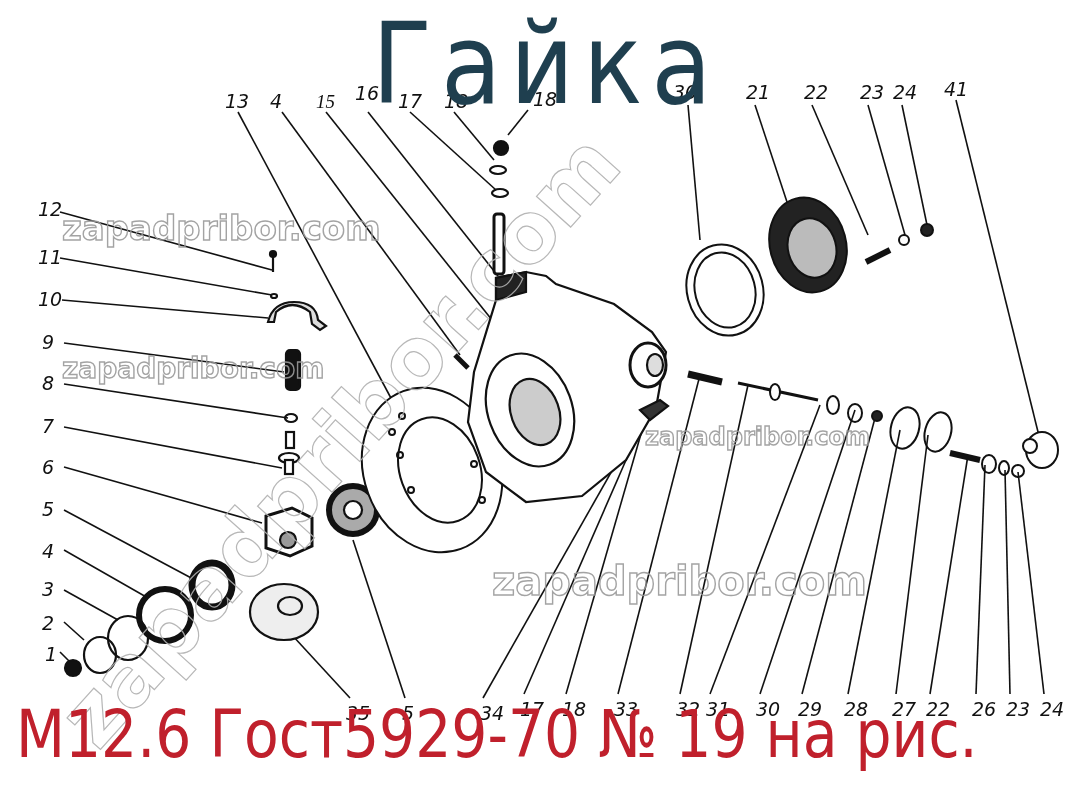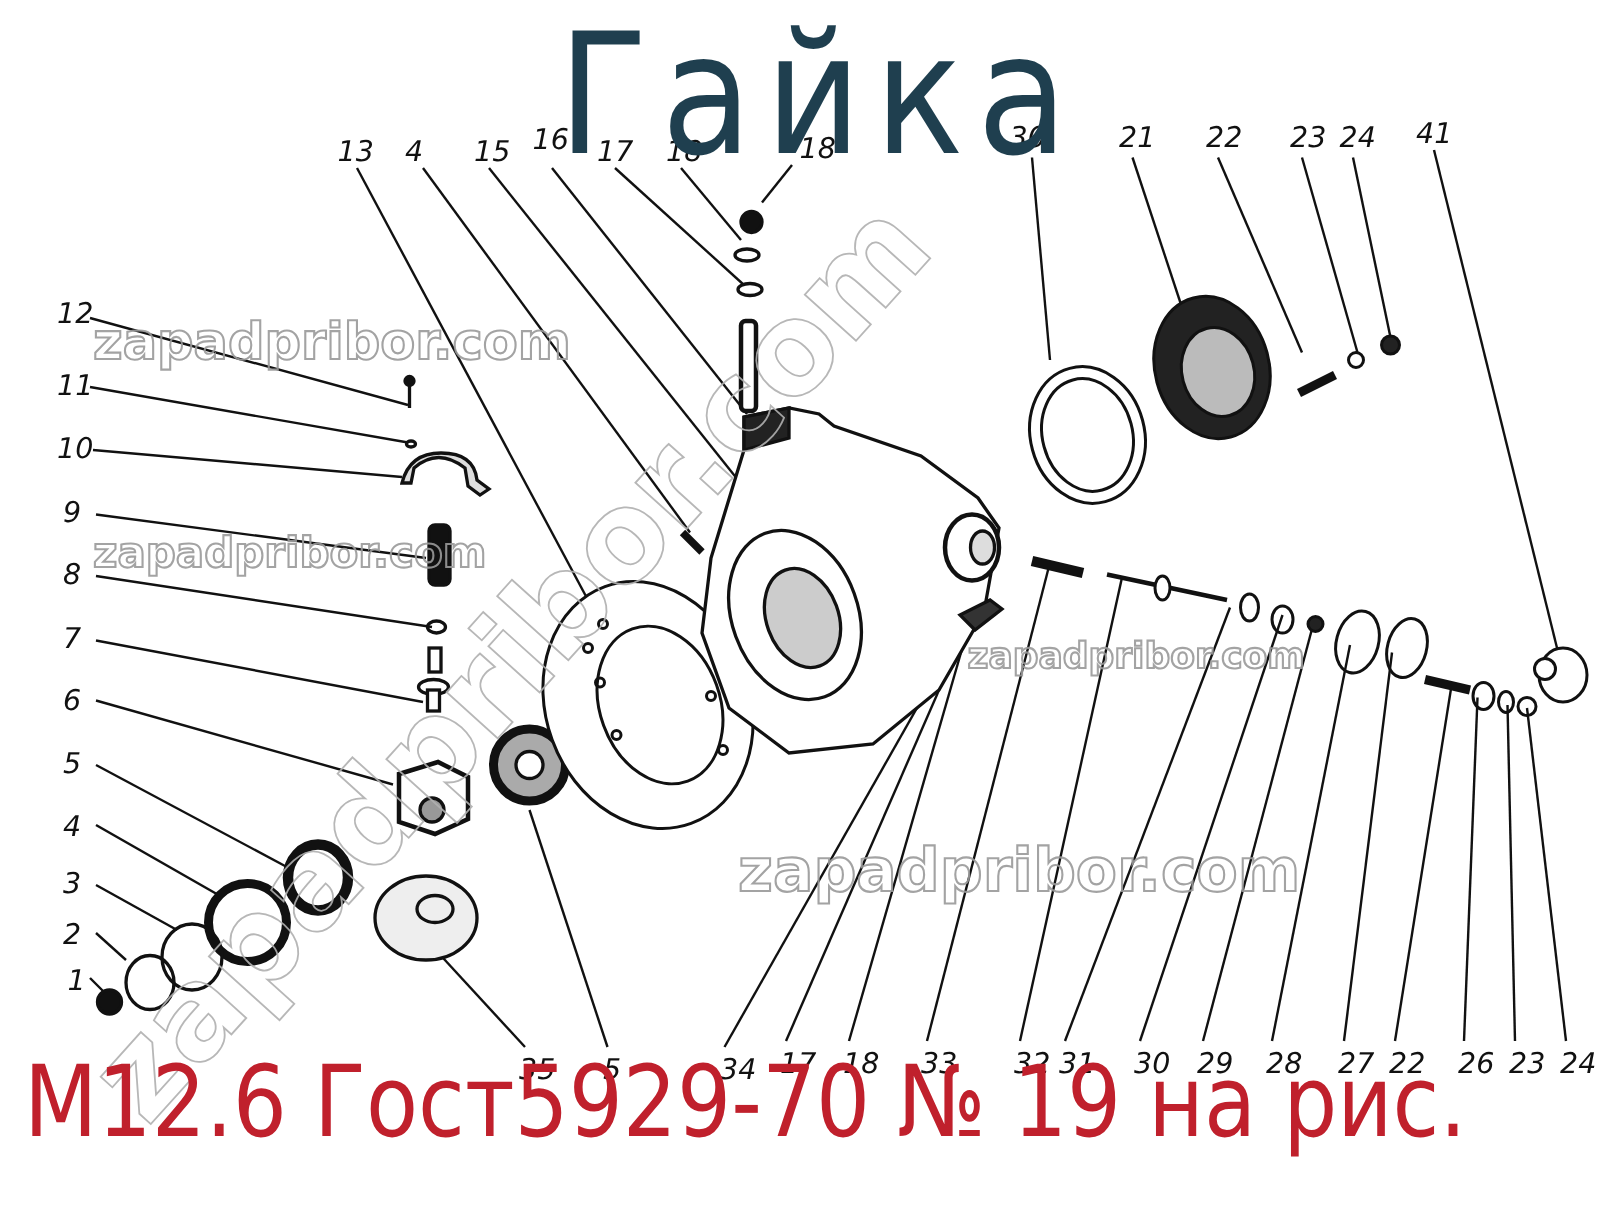--- a/index.html
+++ b/index.html
@@ -175,21 +175,21 @@
   <span class="label" style="left:42px;top:417px;">7</span>
   <span class="label" style="left:42px;top:458px;">6</span>
   <span class="label" style="left:42px;top:500px;">5</span>
   <span class="label" style="left:42px;top:542px;">4</span>
   <span class="label" style="left:42px;top:580px;">3</span>
   <span class="label" style="left:42px;top:614px;">2</span>
   <span class="label" style="left:45px;top:645px;">1</span>
 
   <span class="label" style="left:225px;top:92px;">13</span>
   <span class="label" style="left:270px;top:92px;">4</span>
-  <span class="label" style="left:316px;top:92px;">15</span>
+  <span class="label" style="left:316px;top:92px;font-family:Liberation Serif, serif;">15</span>
   <span class="label" style="left:355px;top:84px;">16</span>
   <span class="label" style="left:398px;top:92px;">17</span>
   <span class="label" style="left:444px;top:92px;">18</span>
   <span class="label" style="left:533px;top:90px;">18</span>
   <span class="label" style="left:673px;top:83px;">30</span>
   <span class="label" style="left:746px;top:83px;">21</span>
   <span class="label" style="left:804px;top:83px;">22</span>
   <span class="label" style="left:860px;top:83px;">23</span>
   <span class="label" style="left:893px;top:83px;">24</span>
   <span class="label" style="left:944px;top:80px;">41</span>

